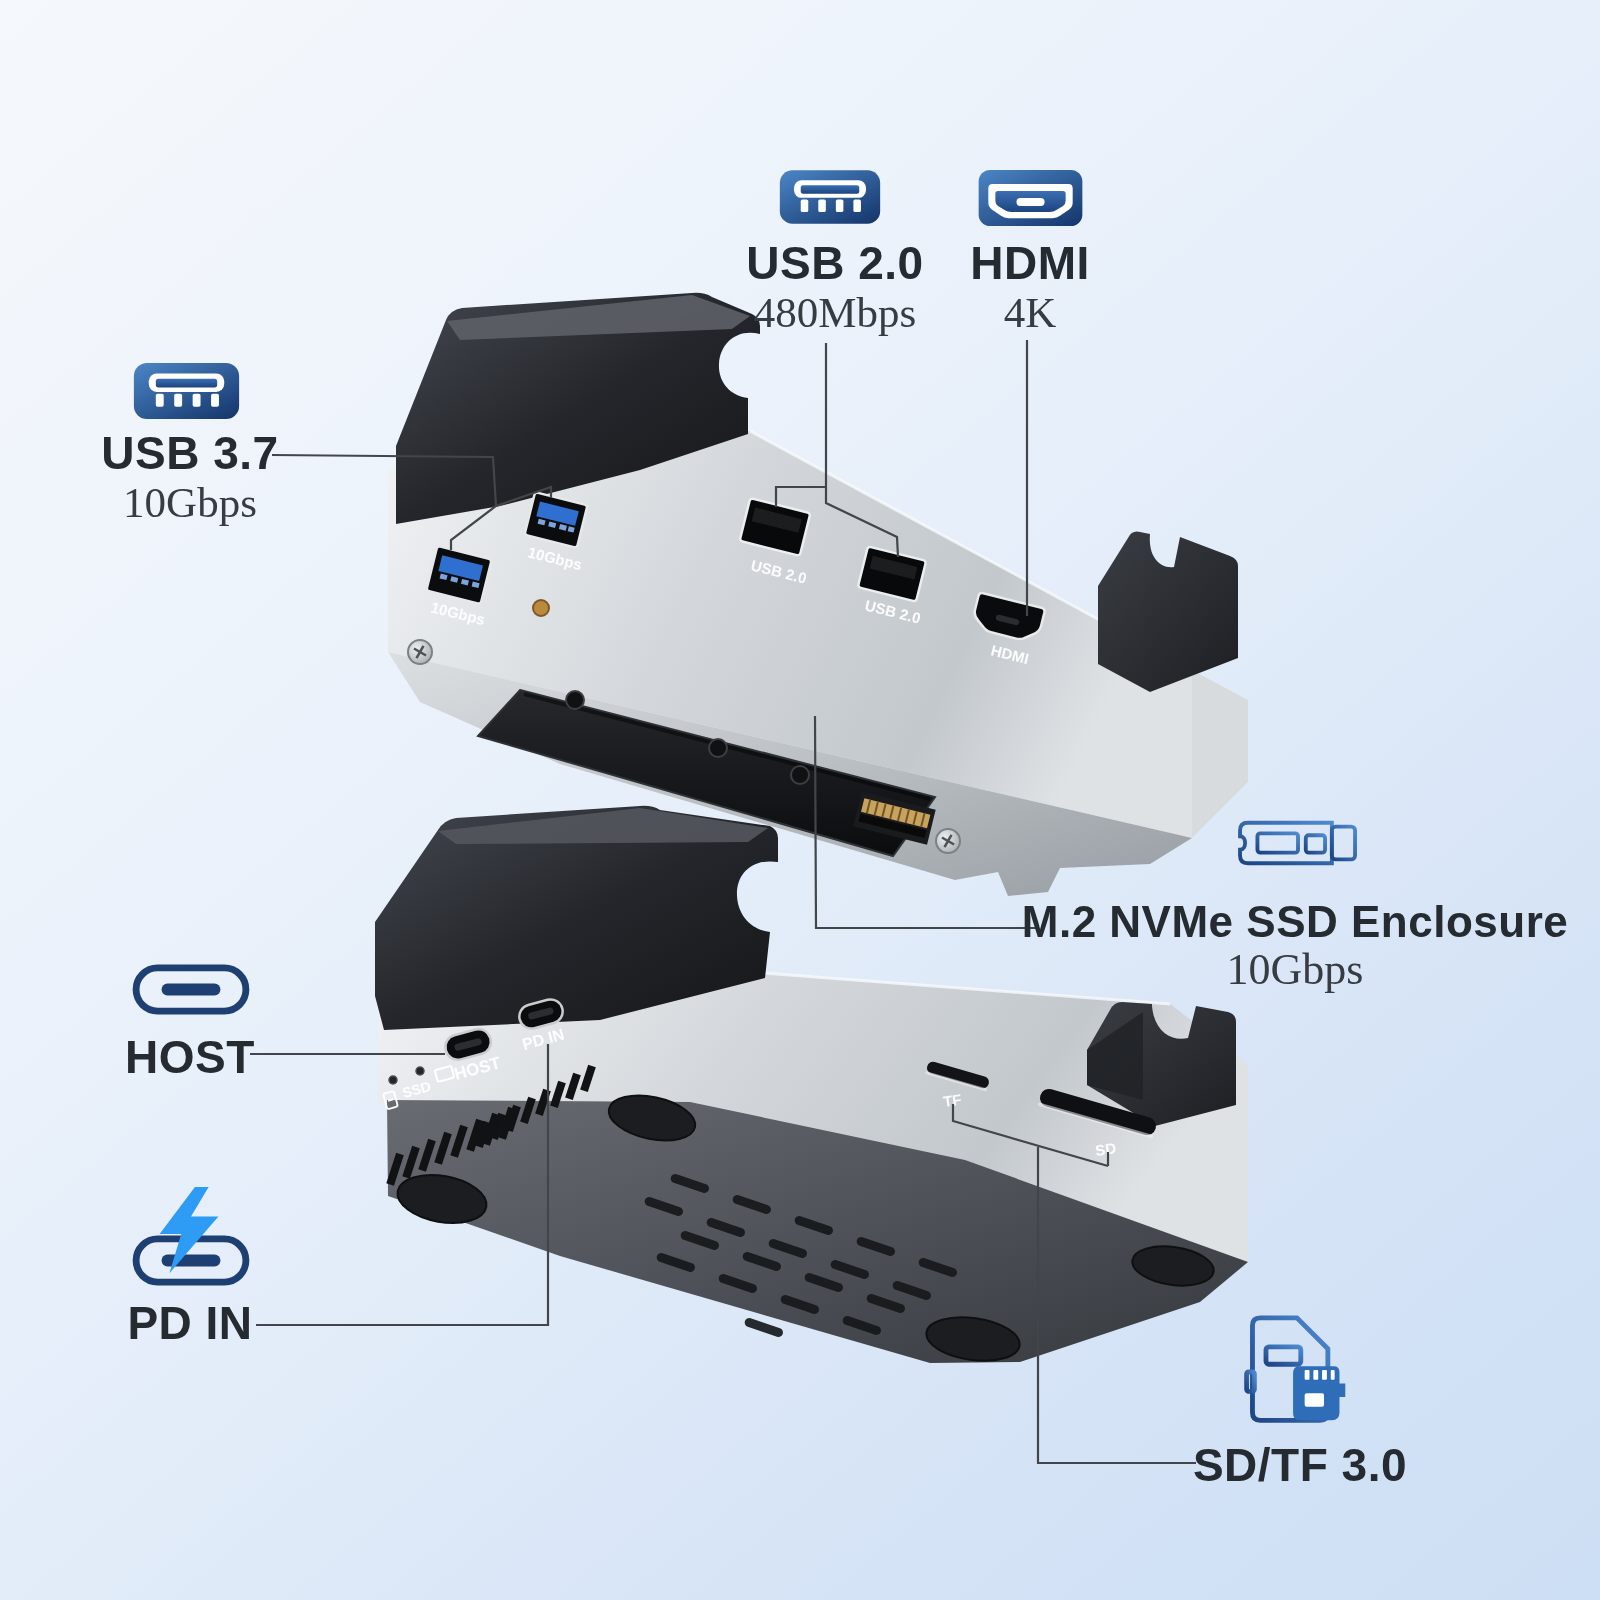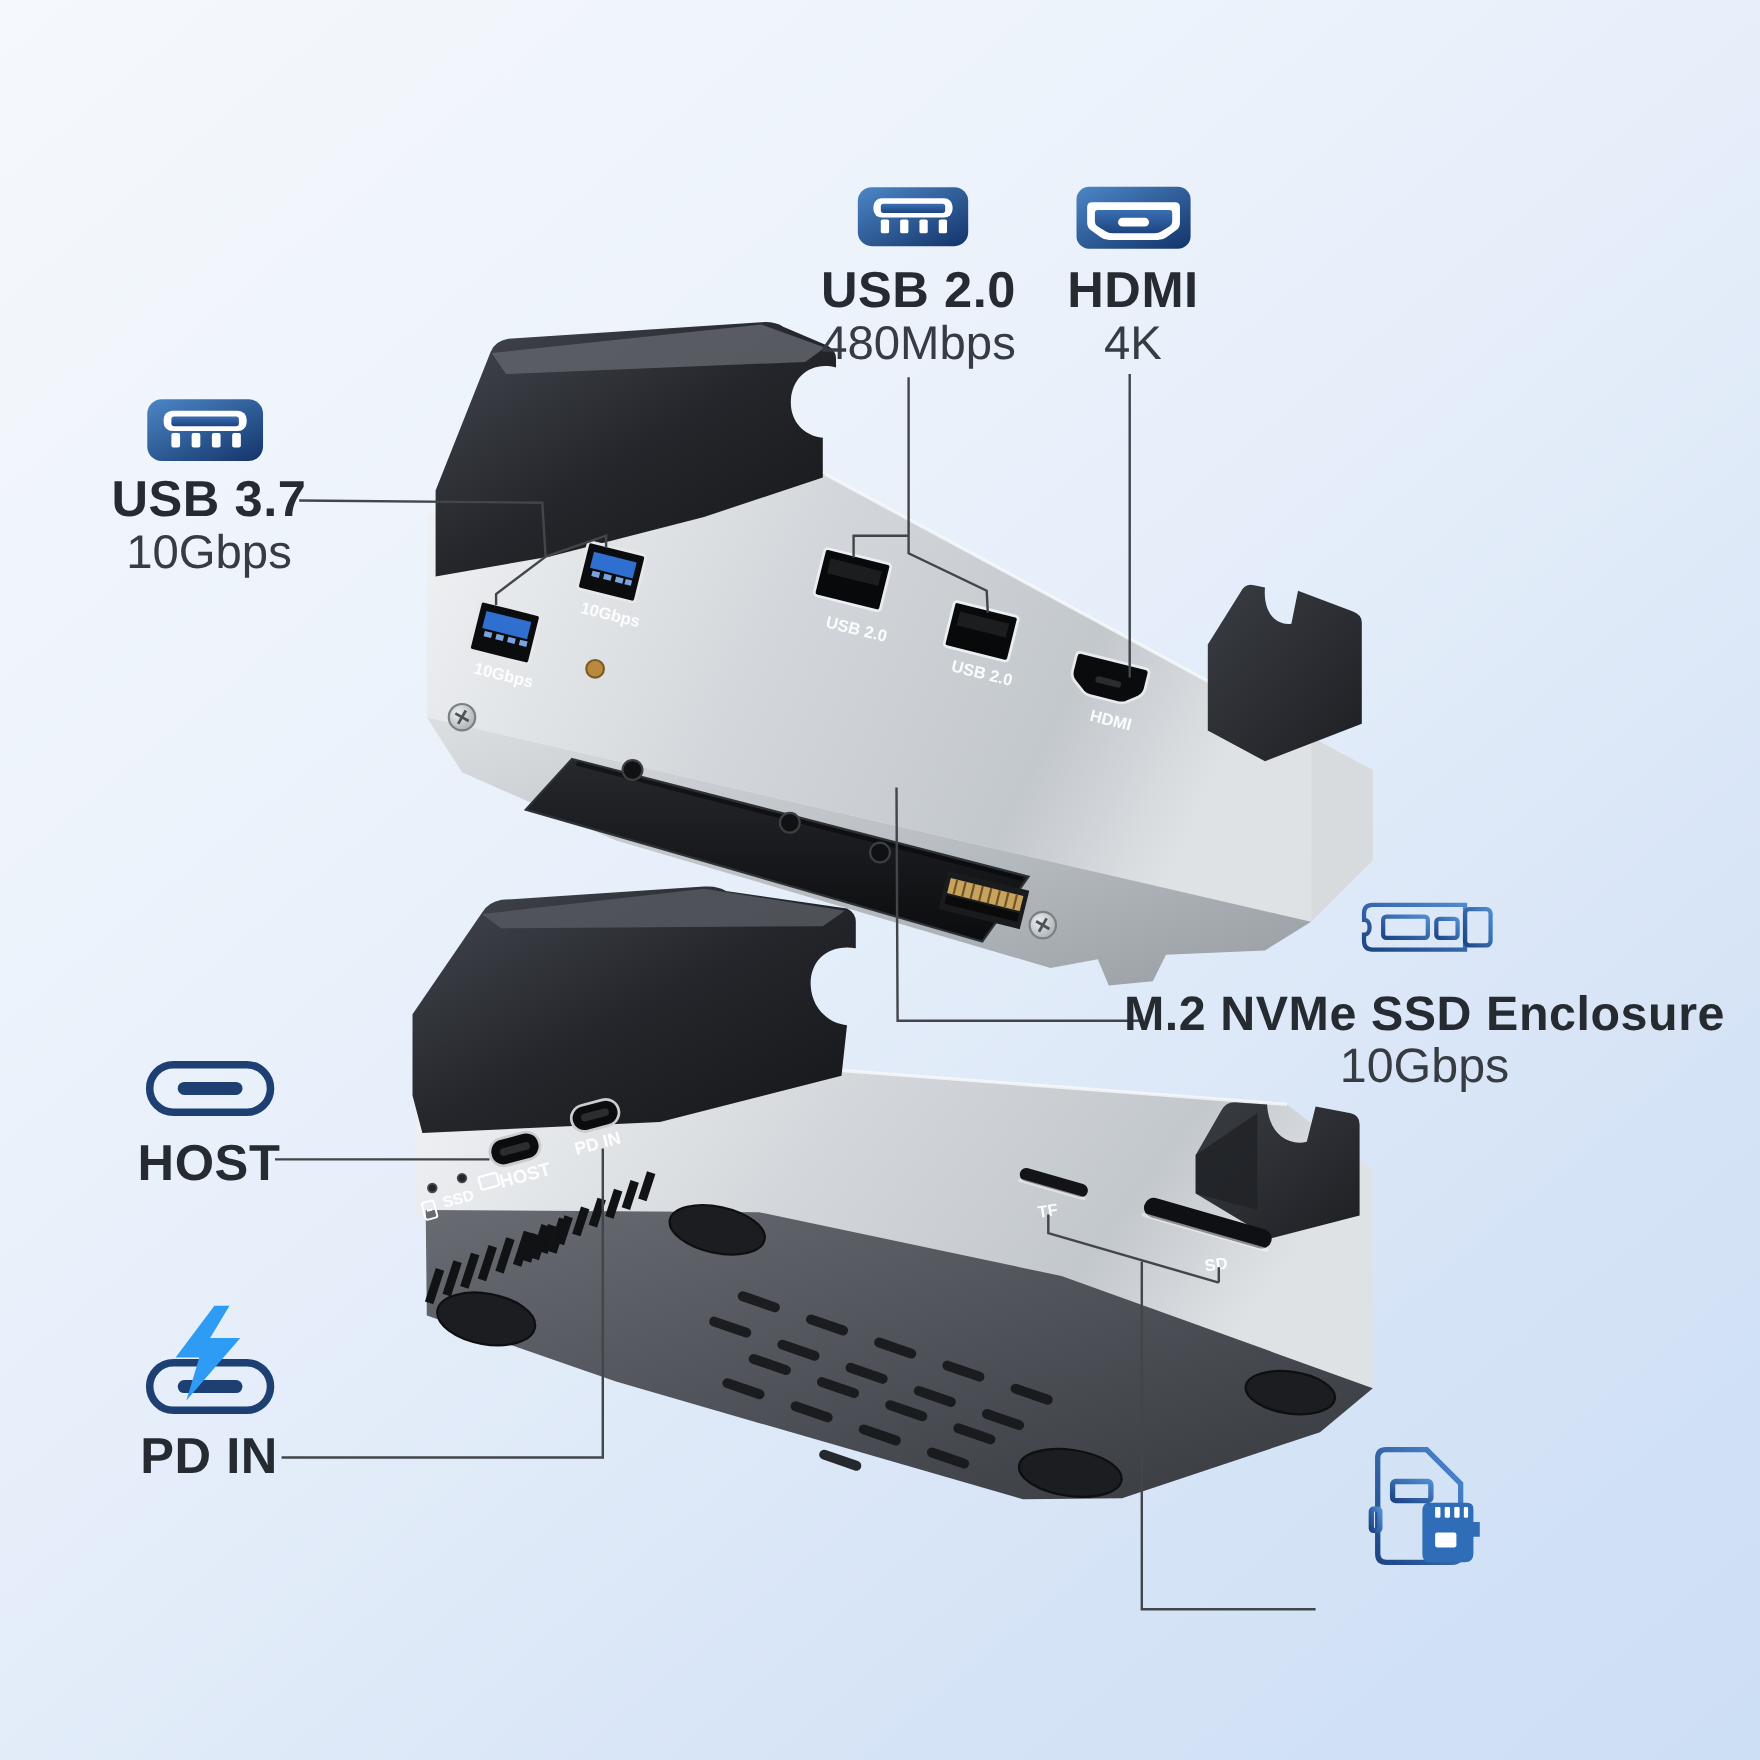--- a/index.html
+++ b/index.html
@@ -4,21 +4,21 @@
 <style>
   html,body{margin:0;padding:0;background:#dfeaf7;}
   .stage{
     position:relative;width:1600px;height:1600px;overflow:hidden;
     background:linear-gradient(140deg,#f5f8fc 0%,#edf3fb 30%,#e2ecf9 55%,#d5e3f6 78%,#cddff4 100%);
     font-family:"Liberation Sans", sans-serif;
   }
   .scene{position:absolute;left:0;top:0;}
   .callout{position:absolute;text-align:center;}
   .callout .title{font-weight:bold;color:#262b31;font-size:46px;line-height:1.1;letter-spacing:0.5px;}
-  .callout .sub{color:#363c42;font-size:43px;line-height:1.1;}
+  .callout .sub{color:#363c42;font-size:43px;line-height:1.1;font-family:Liberation Serif, serif;}
   .ico{position:absolute;}
   .plabel{fill:#ffffff;font-family:"Liberation Sans",sans-serif;font-weight:bold;opacity:.95;}
 </style>
 </head>
 <body>
 
 <div class="stage">
 
 <svg class="scene" width="1600" height="1600" viewBox="0 0 1600 1600">
   <defs>
@@ -382,14 +382,17 @@
 </div>
 
 <div class="callout" style="left:65px;top:1032px;width:250px">
   <div class="title">HOST</div>
 </div>
 
 <div class="callout" style="left:65px;top:1298px;width:250px">
   <div class="title">PD IN</div>
 </div>
 
+<div class="callout" style="left:1150px;top:1440px;width:300px">
+  <div class="title">SD/TF 3.0</div>
+</div>
 
 </div>
 
 </body></html>

